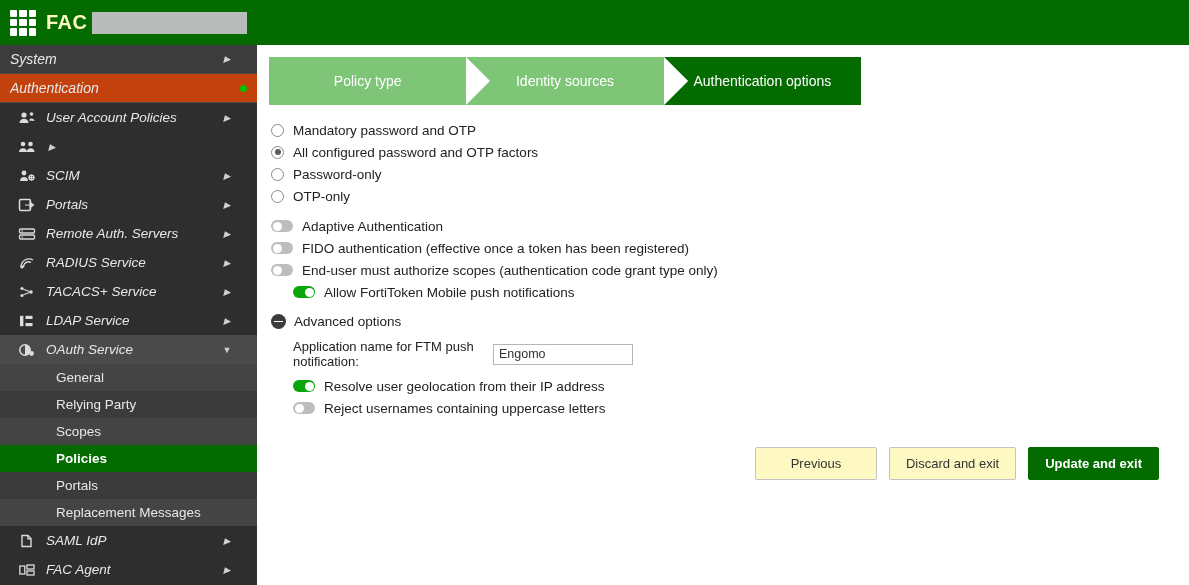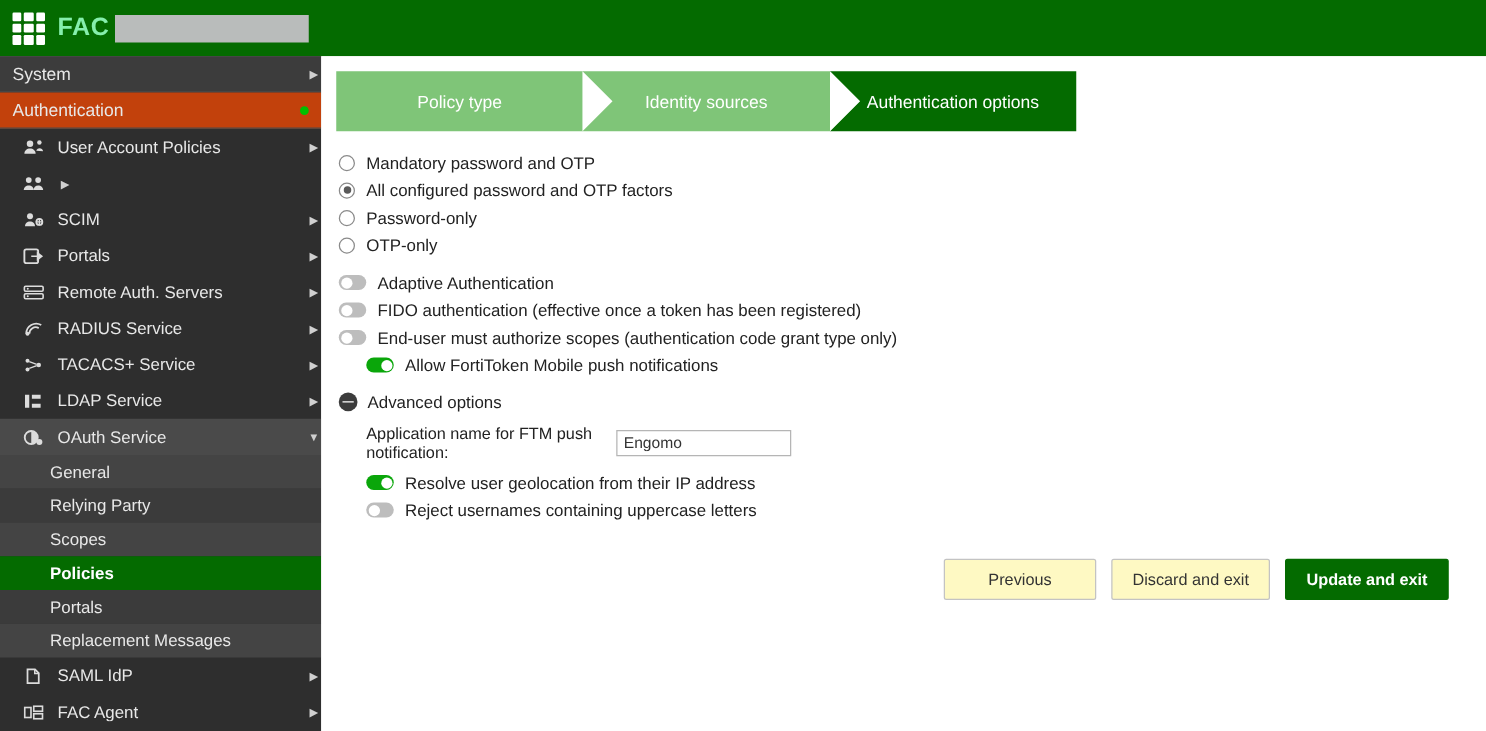--- a/index.html
+++ b/index.html
@@ -12,21 +12,21 @@
     background: #fff;
     overflow: hidden;
   }
   
   .topbar {
     height: 45px;
     background: #046b00;
     display: flex;
     align-items: center;
     padding: 0 10px;
-    color: #86efac;
+    color: #fef9c3;
   }
   .grid-icon {
     width: 26px; height: 26px;
     display: grid;
     grid-template-columns: repeat(3, 1fr);
     grid-template-rows: repeat(3, 1fr);
     gap: 2px;
     margin-right: 10px;
   }
   .grid-icon i {
@@ -53,24 +53,25 @@
     background: #2e2e2e;
     color: #e8e8e8;
     height: 540px;
     overflow: hidden;
     flex: 0 0 257px;
   }
   .sb-row {
     display: flex;
     align-items: center;
     height: 29px;
-    padding: 0 0 0 10px;
+    padding: 0 24px 0 10px;
     position: relative;
     font-size: 13.5px;
     white-space: nowrap;
+    font-style: italic;
   }
   .sb-top {
     background: #3c3c3c;
     border-bottom: 1px solid #4a4a4a;
     font-size: 14px;
   }
   .sb-top.active { background: #c2410c; }
   .sb-ico {
     width: 22px; height: 18px;
     margin-right: 8px;
@@ -84,21 +85,21 @@
   .chev {
     width: 12px; flex: 0 0 12px;
     text-align: center;
     font-size: 9px;
     color: #d0d0d0;
   }
   .sb-item { padding-left: 16px; }
   .sb-item.selected { background: #4a4a4a; }
   .sb-sub {
     height: 27px;
-    padding-left: 40px;
+    padding-left: 56px;
     display: flex;
     align-items: center;
     background: #444;
     font-size: 13.5px;
   }
   .sb-sub.alt { background: #3b3b3b; }
   .sb-sub.current { background: #046b00; color: #fff; font-weight: bold; }
   .green-dot {
     width: 7px; height: 7px; border-radius: 50%;
     background: #00c000;

